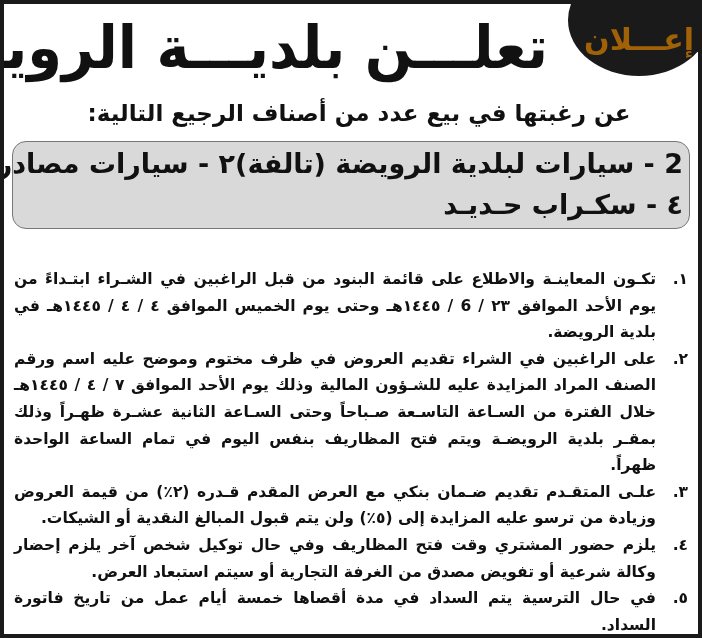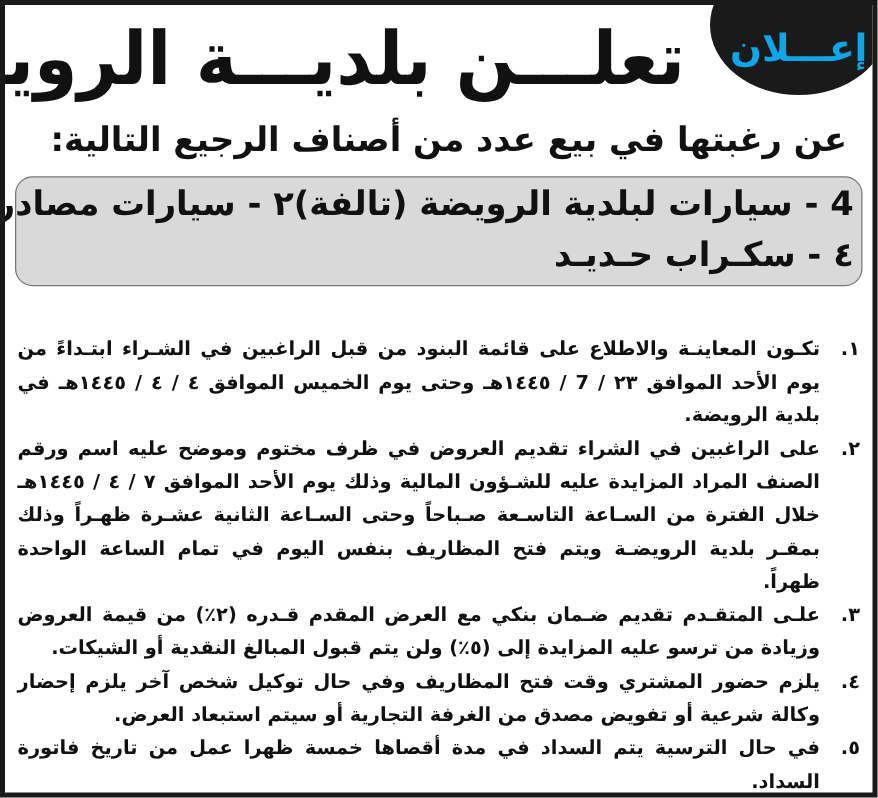--- a/index.html
+++ b/index.html
@@ -7,30 +7,30 @@
   .ad {
     position: relative; width: 702px; height: 638px; box-sizing: border-box;
     border: 4px solid #1a1a1a; background: #fff; direction: rtl; overflow: hidden;
   }
   .badge {
     position: absolute; top: -40px; right: -12px; width: 142px; height: 112px;
     background: #1a1a1a; border-radius: 50%;
     display: flex; align-items: center; justify-content: center;
     padding-top: 38px; box-sizing: border-box;
   }
-  .badge span { color: #0ea5e9; font-family: "DejaVu Sans", sans-serif; font-weight: bold; font-size: 30px; letter-spacing: 1px; }
+  .badge span { color: #a16207; font-family: "DejaVu Sans", sans-serif; font-weight: bold; font-size: 30px; letter-spacing: 1px; }
   .title {
     position: absolute; top: 4px; right: 150px; left: 6px;
     text-align: center; font-family: "DejaVu Sans", sans-serif; font-weight: bold;
     font-size: 56px; line-height: 80px; letter-spacing: 2px; white-space: nowrap;
     transform: scaleY(1.05);
   }
   .subtitle {
     position: absolute; top: 94px; left: 16px; right: 0; text-align: center;
-    font-weight: bold; font-size: 27px; line-height: 30px; white-space: nowrap;
+    font-weight: bold; font-size: 23px; line-height: 30px; white-space: nowrap;
   }
   .items {
     position: absolute; top: 137px; left: 8px; right: 8px; height: 88px;
     background: #d9d9d9; border: 1.5px solid #777; border-radius: 14px; box-sizing: border-box;
     display: grid; grid-template-columns: 1fr 1fr; grid-template-rows: 1fr 1fr;
     padding: 2px 6px;
   }
   .items .it { font-weight: bold; font-size: 27px; line-height: 40px; white-space: nowrap; }
   .items .it.c2 { text-align: right; padding-right: 0px; }
   .cond-head {
@@ -49,42 +49,42 @@
 <div class="ad">
   <div class="badge">
     <span>إعـــلان</span>
   </div>
 
   <div class="title">تعلـــن بلديـــة الرويضـــة</div>
 
   <div class="subtitle">عن رغبتها في بيع عدد من أصناف الرجيع التالية:</div>
 
   <div class="items">
-    <div class="it">4 - سيارات لبلدية الرويضة (تالفة)</div>
+    <div class="it">2 - سيارات لبلدية الرويضة (تالفة)</div>
     <div class="it c2">٢ - سيارات مصادرة (تالفة)</div>
     <div class="it c2">٤ - سكـراب حـديـد</div>
   </div>
 
 
   <div class="conds">
     <div class="cond">
       <span class="num">١.</span>
-      <span class="txt">تكـون المعاينـة والاطلاع على قائمة البنود من قبل الراغبين في الشـراء ابتـداءً من يوم الأحد الموافق ٢٣ / 7 / ١٤٤٥هـ وحتى يوم الخميس الموافق ٤ / ٤ / ١٤٤٥هـ في بلدية الرويضة.</span>
+      <span class="txt">تكـون المعاينـة والاطلاع على قائمة البنود من قبل الراغبين في الشـراء ابتـداءً من يوم الأحد الموافق ٢٣ / 6 / ١٤٤٥هـ وحتى يوم الخميس الموافق ٤ / ٤ / ١٤٤٥هـ في بلدية الرويضة.</span>
     </div>
     <div class="cond">
       <span class="num">٢.</span>
       <span class="txt">على الراغبين في الشراء تقديم العروض في ظرف مختوم وموضح عليه اسم ورقم الصنف المراد المزايدة عليه للشـؤون المالية وذلك يوم الأحد الموافق ٧ / ٤ / ١٤٤٥هـ خلال الفترة من السـاعة التاسـعة صـباحاً وحتى السـاعة الثانية عشـرة ظهـراً وذلك بمقـر بلدية الرويضـة ويتم فتح المظاريف بنفس اليوم في تمام الساعة الواحدة ظهراً.</span>
     </div>
     <div class="cond">
       <span class="num">٣.</span>
       <span class="txt">علـى المتقـدم تقديم ضـمان بنكي مع العرض المقدم قـدره (٢٪) من قيمة العروض وزيادة من ترسو عليه المزايدة إلى (٥٪) ولن يتم قبول المبالغ النقدية أو الشيكات.</span>
     </div>
     <div class="cond">
       <span class="num">٤.</span>
       <span class="txt">يلزم حضور المشتري وقت فتح المظاريف وفي حال توكيل شخص آخر يلزم إحضار وكالة شرعية أو تفويض مصدق من الغرفة التجارية أو سيتم استبعاد العرض.</span>
     </div>
     <div class="cond">
       <span class="num">٥.</span>
-      <span class="txt">في حال الترسية يتم السداد في مدة أقصاها خمسة ظهرا عمل من تاريخ فاتورة السداد.</span>
+      <span class="txt">في حال الترسية يتم السداد في مدة أقصاها خمسة أيام عمل من تاريخ فاتورة السداد.</span>
     </div>
 
   </div>
 </div>
 
 </body></html>

